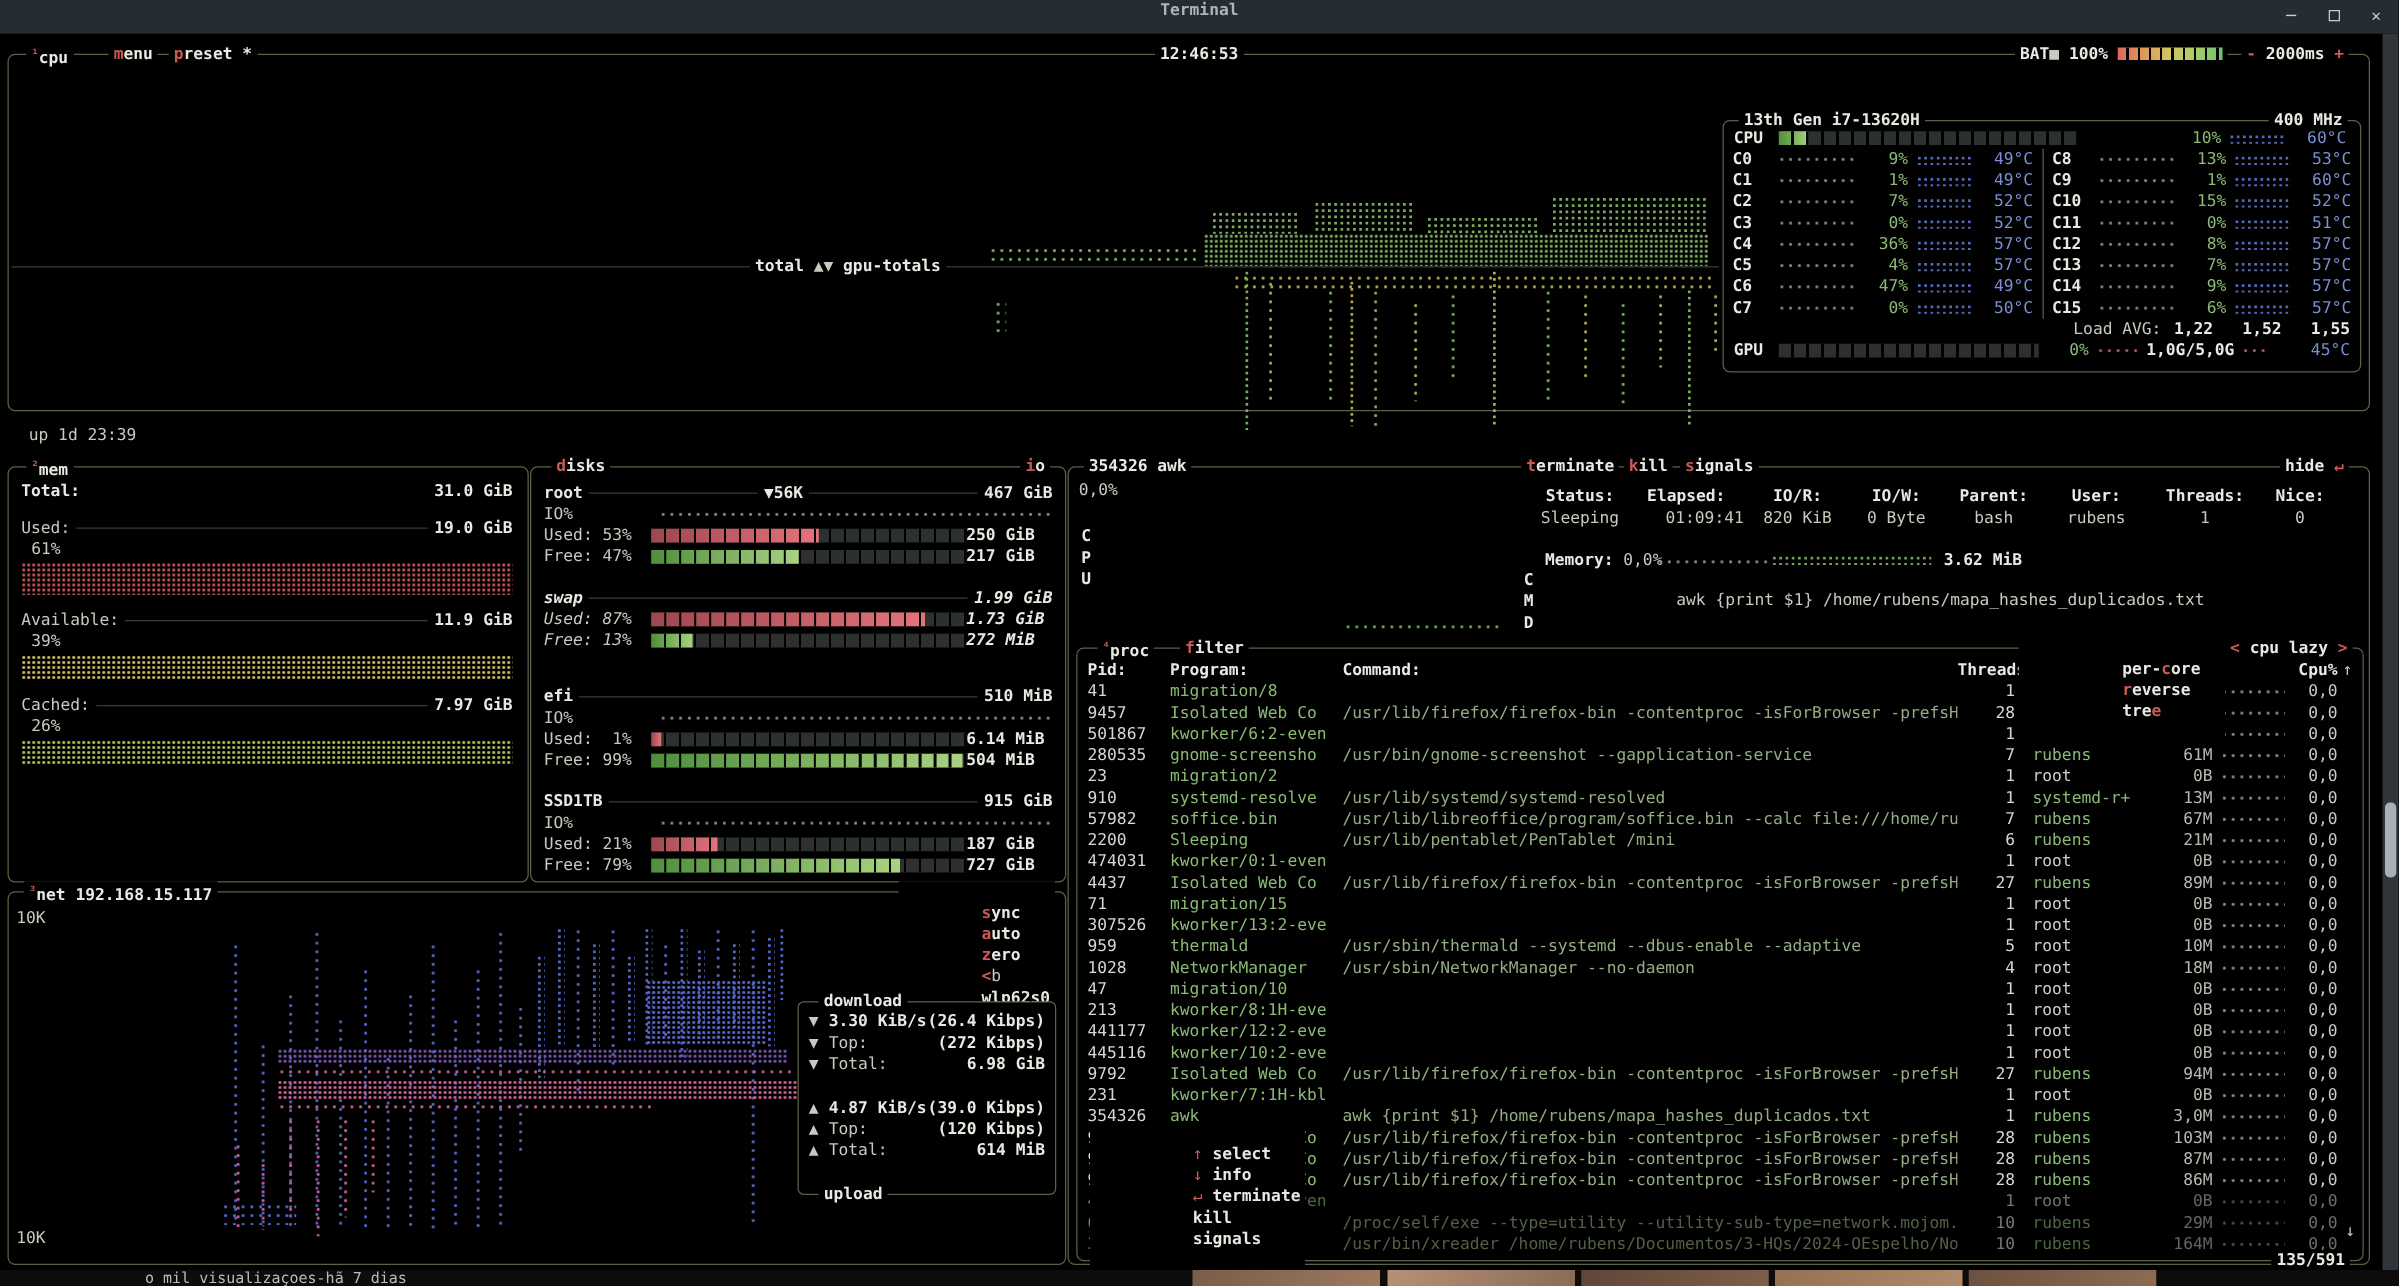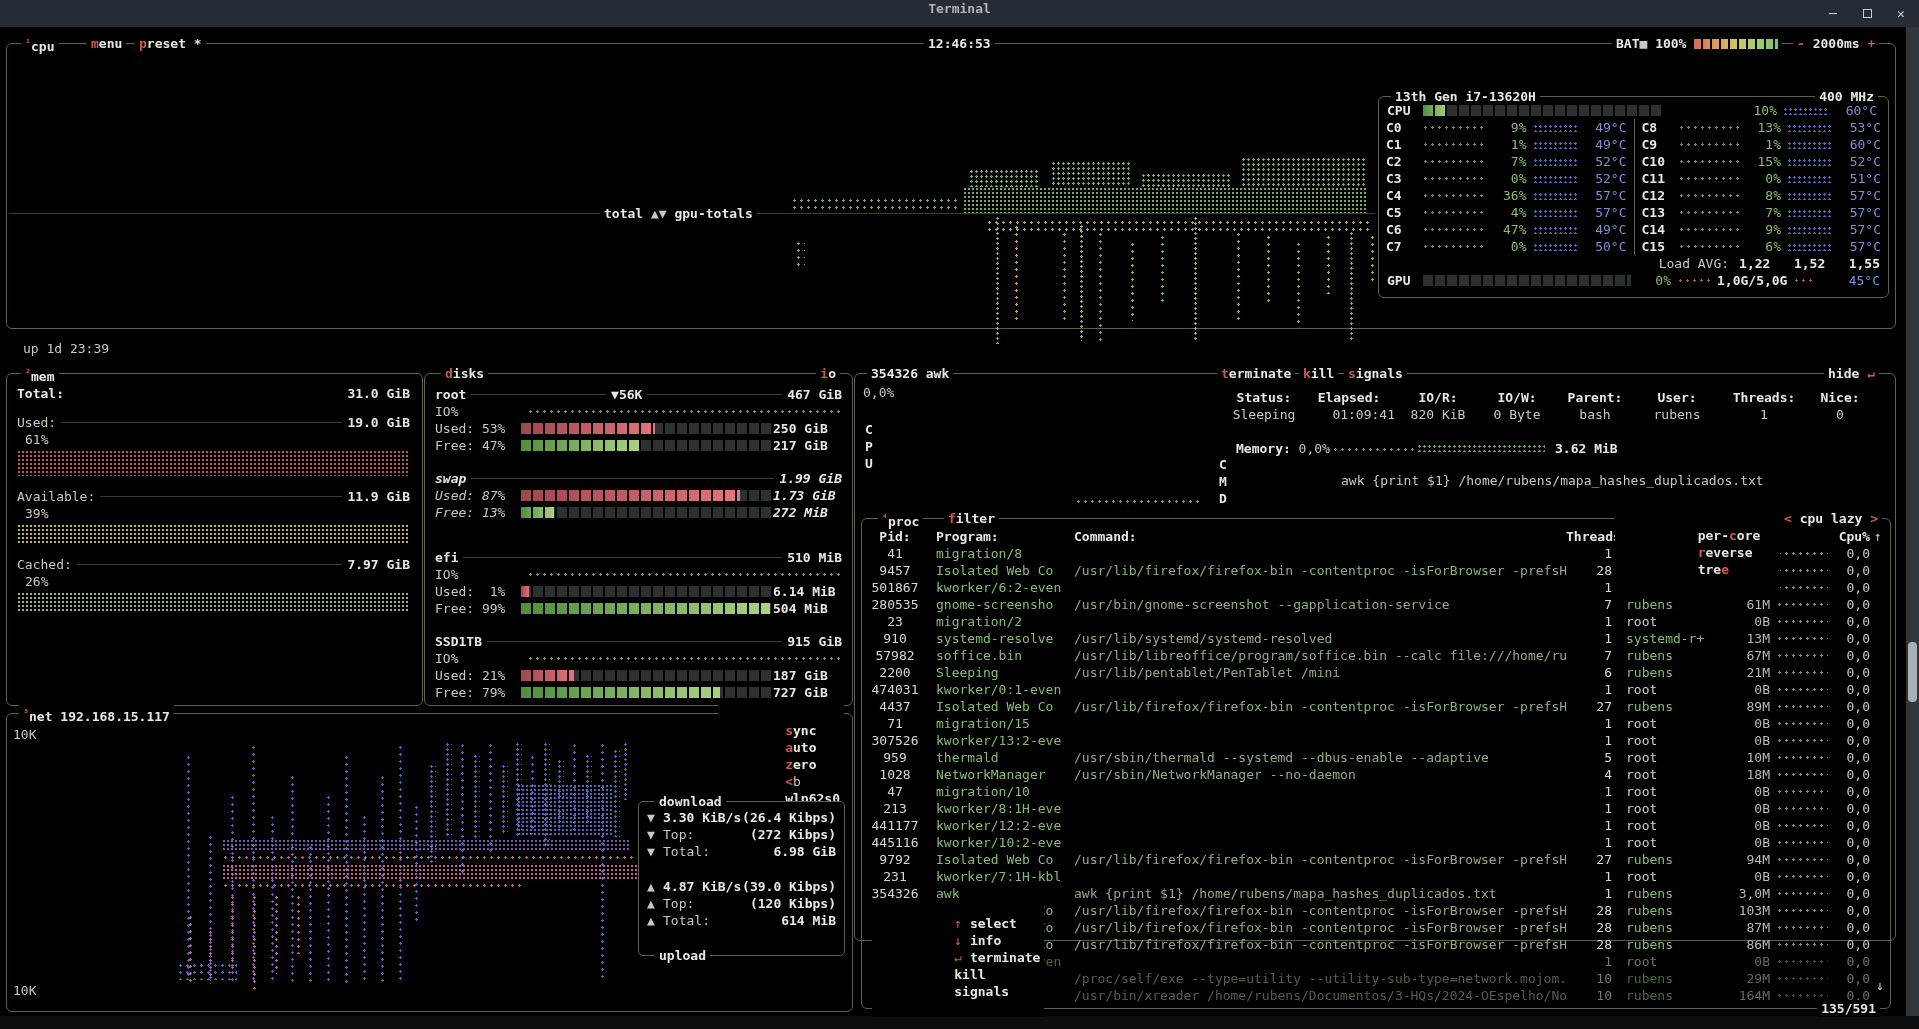--- a/index.html
+++ b/index.html
@@ -82,21 +82,21 @@
   .nl .left{color:var(--gray)}
   .nl .left.b{color:var(--white);font-weight:bold}
   .nl .sp{flex:1}
   .nl .right{color:var(--white);font-weight:bold}
   
   .pd-fields{position:absolute;display:flex}
   .pd-cell{text-align:center;white-space:pre}
   .vlab{position:absolute;color:var(--white);font-weight:bold;width:12px;text-align:center}
   #proc-table{position:absolute;border:1px solid var(--border);border-radius:6px}
   .ph-row,.pr-row{display:flex;align-items:center;height:17px;padding:0 8px;white-space:pre;overflow:hidden}
-  .c-pid{width:50px;text-align:center;flex:none}
+  .c-pid{width:50px;text-align:left;flex:none}
   .c-prog{width:138px;margin-left:16px;flex:none;overflow:hidden}
   .c-cmd{width:492px;flex:none;overflow:hidden;white-space:pre}
   .c-thr{width:46px;text-align:right;flex:none}
   .c-user{width:92px;margin-left:14px;flex:none}
   .c-mem{width:52px;text-align:right;flex:none}
   .c-dots{width:52px;height:7px;color:var(--graydot);margin:0 6px;flex:none}
   .c-cpu{width:36px;text-align:right;flex:none}
   .ph-row{color:var(--white);font-weight:bold}
   .pr-row .c-pid,.pr-row .c-thr{color:#d8d8d2}
   .pr-row .c-prog{color:var(--green)}
@@ -512,21 +512,21 @@
           </div>
         <div id="net-ul-lines" style="margin-top:18px">
             <div class="nl"><span class="arrow">▲</span><span class="left b">4.87 KiB/s</span><span class="sp"></span><span class="right">(39.0 Kibps)</span></div>
             <div class="nl"><span class="arrow">▲</span><span class="left">Top:</span><span class="sp"></span><span class="right">(120 Kibps)</span></div>
             <div class="nl"><span class="arrow">▲</span><span class="left">Total:</span><span class="sp"></span><span class="right">614 MiB</span></div>
           </div>
         <div class="bb white" style="left:16px">upload</div>
       </div>
     </div>
 
-    <div class="box" id="proc-box" style="left:854px;top:346px;width:1042px;height:568px">
+    <div class="box" id="proc-box" style="left:854px;top:346px;width:1042px;height:639px">
       <div class="bt" style="left:12px"><span>354326</span> <span>awk</span></div>
       <div class="bt" style="left:362px"><span class="red">t</span><span>erminate</span></div>
       <div class="bt" style="left:444px"><span class="red">k</span><span>ill</span></div>
       <div class="bt" style="left:489px"><span class="red">s</span><span>ignals</span></div>
       <div class="bt" style="right:16px"><span>hide </span><span class="red">↵</span></div>
 
       <div class="deco gray" style="left:8px;top:10px">0,0%</div>
       <div id="pd-vcpu">
           <div class="vlab" style="left: 8px; top: 47px;">C</div>
           <div class="vlab" style="left: 8px; top: 64px;">P</div>
@@ -630,14 +630,24 @@
         <div class="bb white" style="right:10px">135/591</div>
       </div>
     </div>
 
   </div>
 
   <div id="scrollbar">
       <div id="scrollthumb"></div>
     </div>
 
+  <div id="desktop-strip">
+    <span class="toplabels" style="position:absolute;left:116px;top:-2px;font-size:12px">o mil visualizaçoes-hã 7 dias</span>
+    <div id="photos">
+        <div class="photo" style="left: 954px; width: 150px; background: linear-gradient(120deg, rgb(122, 92, 73), rgb(156, 122, 95));"></div>
+        <div class="photo" style="left: 1110px; width: 150px; background: linear-gradient(120deg, rgb(181, 146, 118), rgb(138, 107, 85));"></div>
+        <div class="photo" style="left: 1265px; width: 150px; background: linear-gradient(120deg, rgb(95, 70, 54), rgb(125, 95, 75));"></div>
+        <div class="photo" style="left: 1420px; width: 150px; background: linear-gradient(120deg, rgb(147, 113, 85), rgb(176, 138, 104));"></div>
+        <div class="photo" style="left: 1575px; width: 150px; background: linear-gradient(120deg, rgb(107, 81, 63), rgb(141, 108, 82));"></div>
+      </div>
+  </div>
 
 </div>
 
 </body></html>

